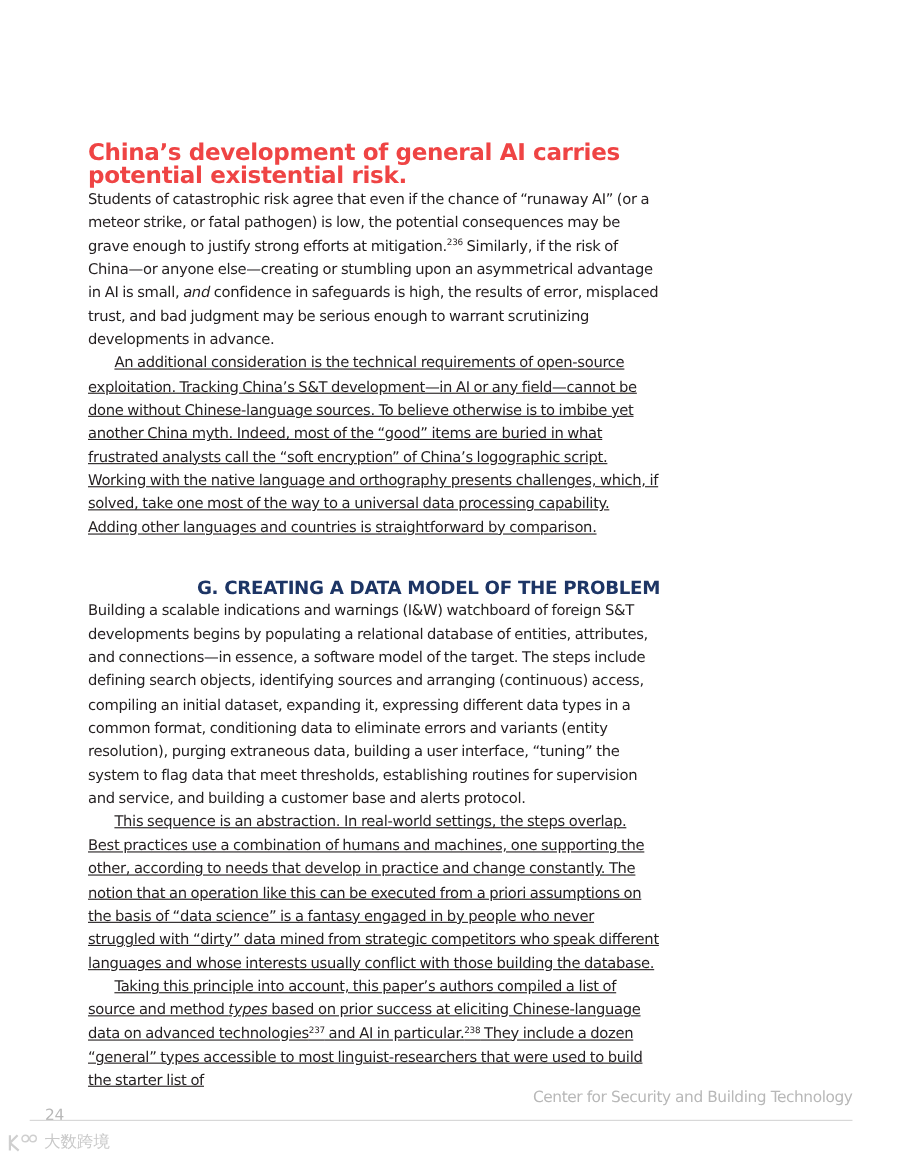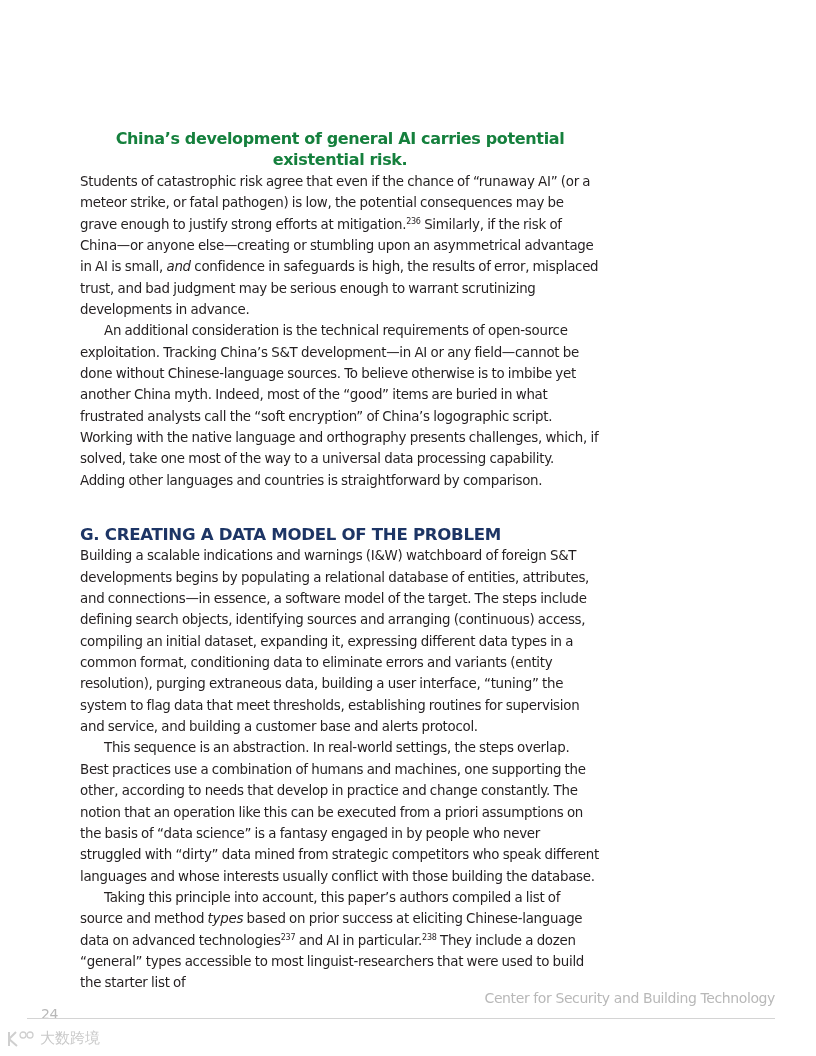--- a/index.html
+++ b/index.html
@@ -1,25 +1,25 @@
 <!DOCTYPE html>
 <html><head>
 <meta charset="utf-8">
 <style>
   html, body { margin: 0; padding: 0; background: #ffffff; }
   body { width: 816px; height: 1056px; position: relative; overflow: hidden;
          font-family: "DejaVu Sans", sans-serif; color: #231f20; }
   .content { position: absolute; left: 80px; top: 128px; width: 520px; }
-  .subhead { color: #15803d; font-weight: bold; font-size: 16px; line-height: 21.4px;
-             letter-spacing: -0.35px; margin: 0; text-align: center; }
+  .subhead { color: #ef4444; font-weight: bold; font-size: 21px; line-height: 21.4px;
+             letter-spacing: -0.35px; margin: 0; }
   .para { font-size: 13.4px; line-height: 21.35px; margin: 0; letter-spacing: -0.28px;
           word-spacing: -0.5px; }
-  .indent { text-indent: 24px; }
+  .indent { text-indent: 24px; text-decoration: underline; }
   .section-title { color: #1d3565; font-weight: bold; font-size: 16.6px; line-height: 21.4px;
-                   letter-spacing: -0.3px; margin: 33px 0 0 0; }
+                   letter-spacing: -0.3px; margin: 33px 0 0 0; text-align: right; }
   sup { font-size: 8px; line-height: 0; vertical-align: 5px; }
   .footer-page { position: absolute; left: 41px; top: 990px; font-size: 14px; color: #b8b8b8;
                  letter-spacing: -0.3px; margin-top: 16px; }
   .footer-org { position: absolute; right: 41px; top: 990px; font-size: 14px; color: #b8b8b8;
                 letter-spacing: -0.4px; }
   .footer-rule { position: absolute; left: 27px; right: 41px; top: 1018px; height: 1px; background: #d4d4d4; }
   .watermark { position: absolute; left: 6px; top: 1029px; font-size: 15px; color: #c9c9c9;
                display: flex; align-items: center; gap: 4px; justify-content: center; }
   .wm-logo { width: 30px; height: 18px; position: relative; }
 </style>

